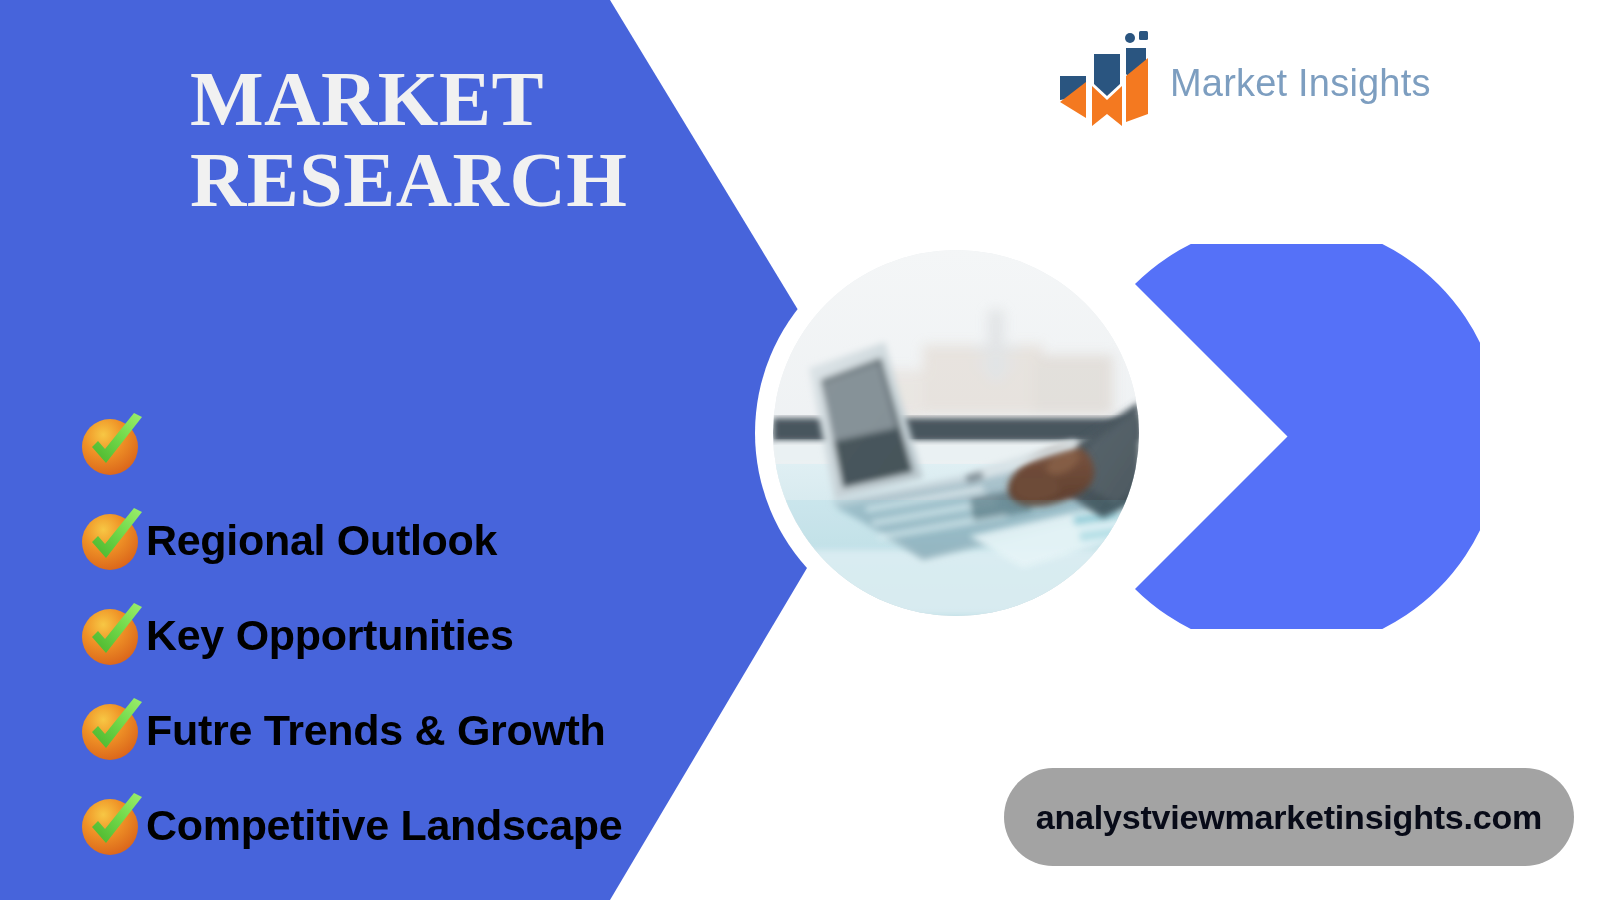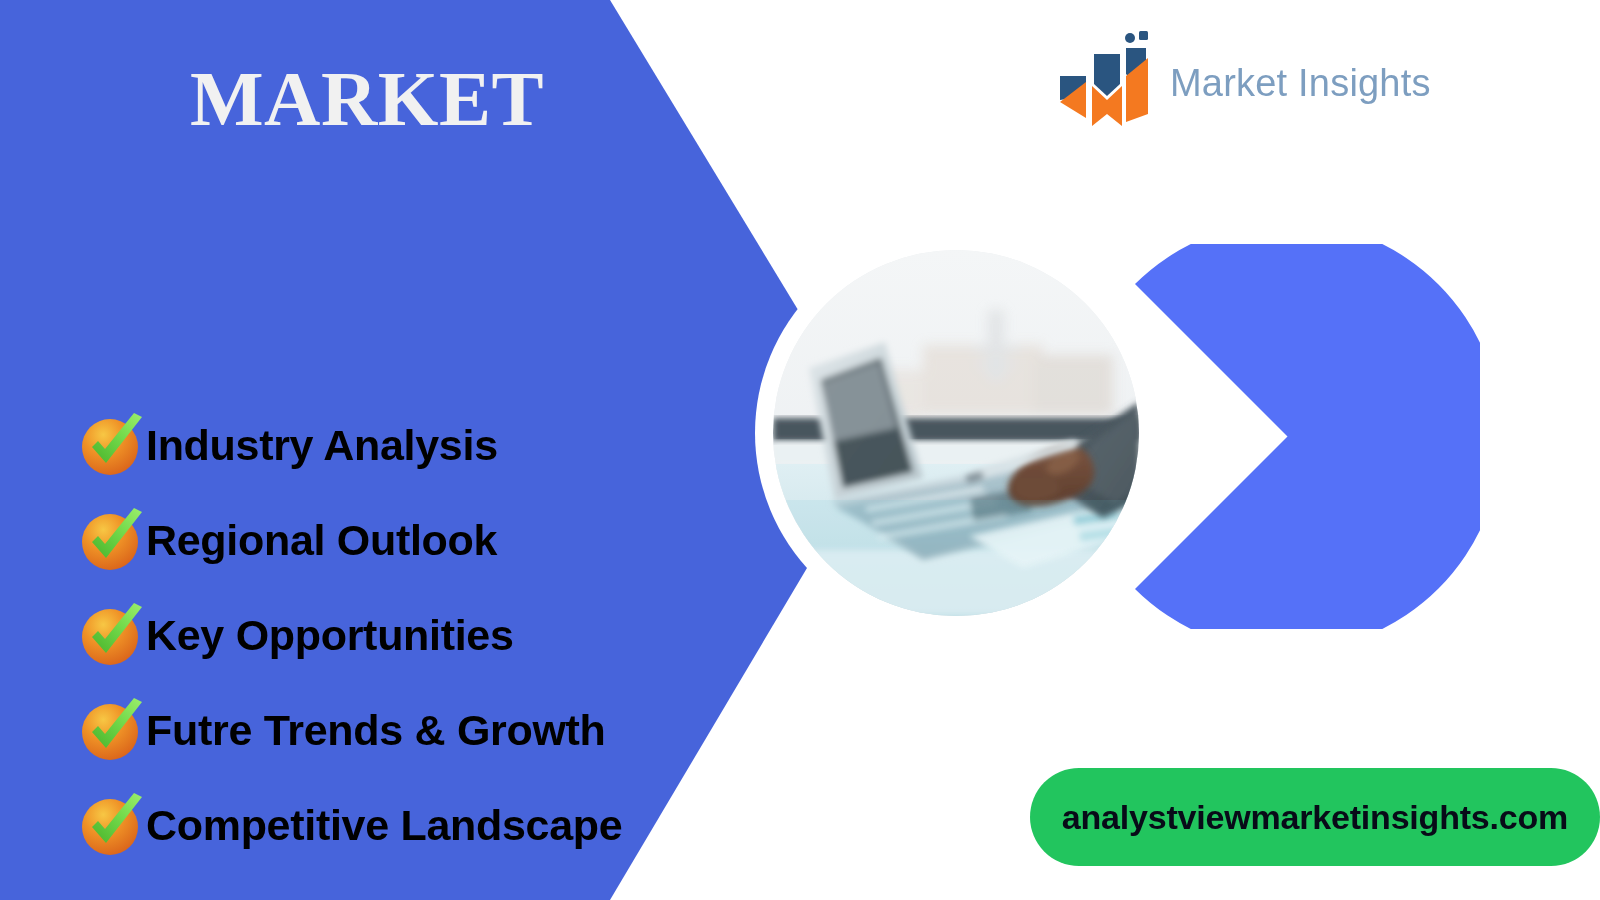--- a/index.html
+++ b/index.html
@@ -142,26 +142,26 @@
     font-size: 38px;
     font-weight: normal;
     letter-spacing: 0.2px;
     margin-top: 6px;
     white-space: nowrap;
   }
 
   
   .url-pill {
     position: absolute;
-    left: 1030px;
+    left: 1004px;
     top: 768px;
     width: 570px;
     height: 98px;
     border-radius: 49px;
-    background: #22c55e;
+    background: #a3a3a3;
     display: flex;
     align-items: center;
     justify-content: center;
     z-index: 5;
   }
   .url-text {
     color: #080b18;
     font-size: 34px;
     font-weight: bold;
     letter-spacing: -0.2px;
@@ -170,20 +170,21 @@
 </style>
 </head>
 <body>
 
 <div id="banner">
 
   <div class="left-panel"></div>
 
   <div class="title-block">
     <div class="title-line">MARKET</div>
+    <div class="title-line">RESEARCH</div>
   </div>
 
   <div class="bullets">
 
     <div class="bullet-row">
       <span class="check-icon">
         <svg viewBox="0 0 68 68" xmlns="http://www.w3.org/2000/svg">
           <defs>
             <radialGradient id="cg1" cx="38%" cy="28%" r="78%">
               <stop offset="0%" stop-color="#f7c744"></stop>
@@ -193,21 +194,20 @@
             <linearGradient id="ck1" x1="0%" y1="100%" x2="100%" y2="0%">
               <stop offset="0%" stop-color="#49b32c"></stop>
               <stop offset="55%" stop-color="#72d94a"></stop>
               <stop offset="100%" stop-color="#9bef6d"></stop>
             </linearGradient>
           </defs>
           <circle cx="32" cy="36" r="28" fill="url(#cg1)"></circle>
           <path d="M14 36 L28 52 L64 6 L56 2 L27 38 L20 30 Z" fill="url(#ck1)"></path>
         </svg>
       </span>
-      <span class="bullet-label">Industry Analysis</span>
     </div>
 
     <div class="bullet-row">
       <span class="check-icon">
         <svg viewBox="0 0 68 68" xmlns="http://www.w3.org/2000/svg">
           <circle cx="32" cy="36" r="28" fill="url(#cg1)"></circle>
           <path d="M14 36 L28 52 L64 6 L56 2 L27 38 L20 30 Z" fill="url(#ck1)"></path>
         </svg>
       </span>
       <span class="bullet-label">Regional Outlook</span>

